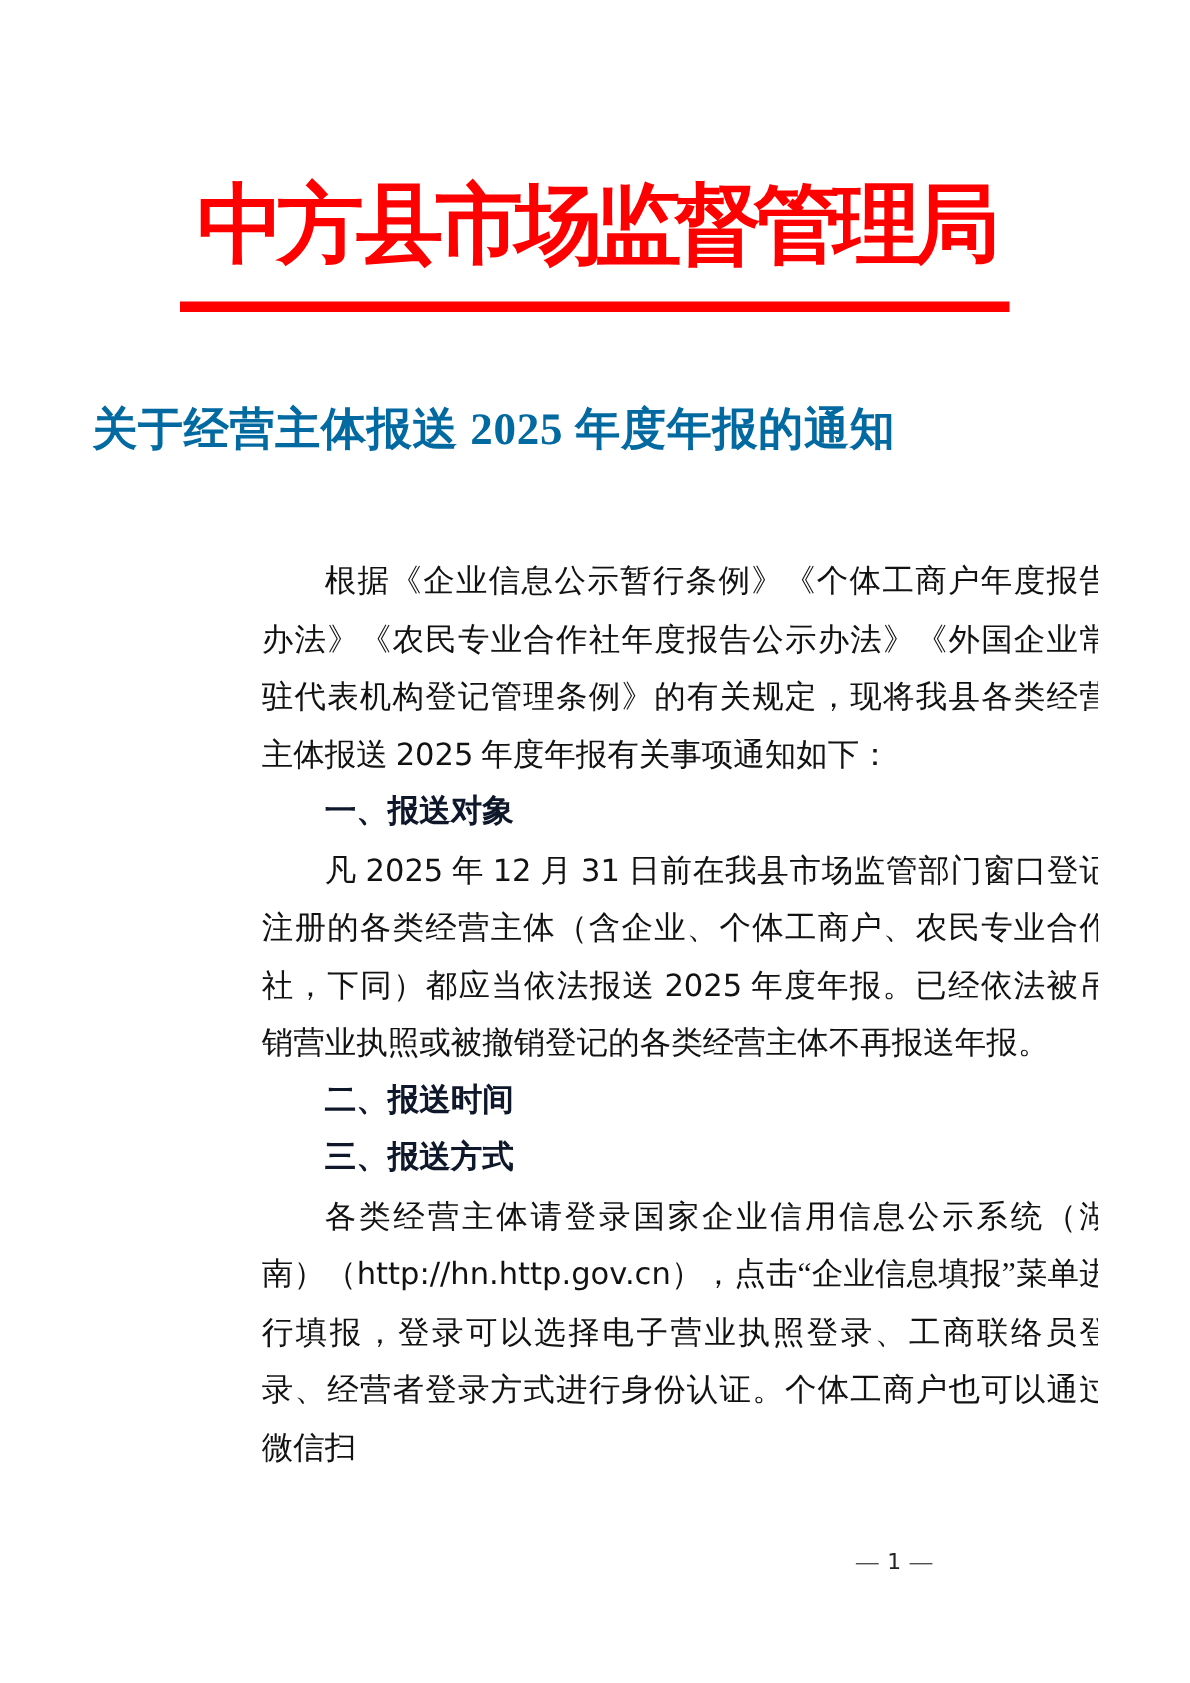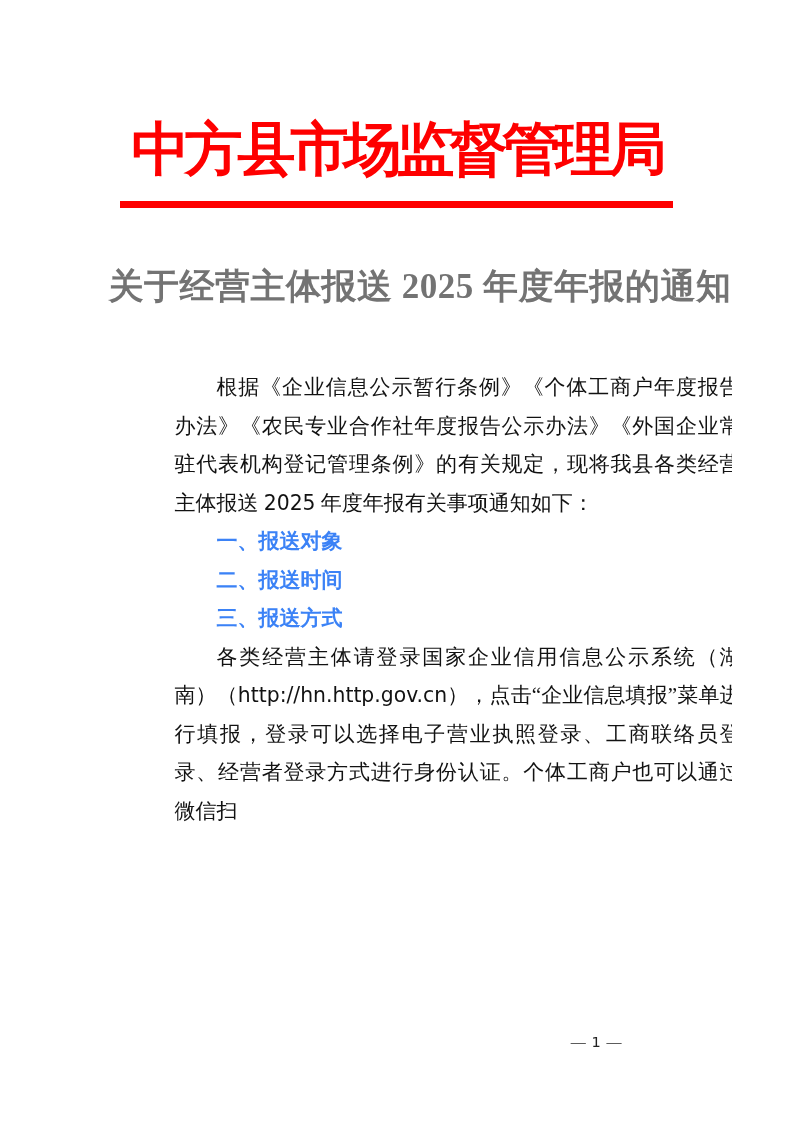--- a/index.html
+++ b/index.html
@@ -32,45 +32,45 @@
   }
   .letterhead-rule {
     width: 553px;
     height: 4px;
     margin: 15px auto 0;
     border-top: 5px solid var(--accent);
     border-bottom: 2px solid var(--accent);
   }
   .doc-title {
     margin: 62px 0 0 0;
-    text-align: right;
+    text-align: left;
     font-family: "Liberation Serif", "DejaVu Serif", serif;
     font-weight: bold;
-    font-size: 35px;
+    font-size: 30px;
     line-height: 34px;
     letter-spacing: 0.5px;
-    color: #737373;
+    color: #0369a1;
     white-space: nowrap;
   }
   .doc-body {
     width: 566px;
     margin: 64px 114px 0 113px;
     font-size: 21px;
     line-height: 38.5px;
     text-align: justify;
     color: #121212;
   }
   .para {
     margin: 0;
     text-indent: 2em;
   }
   .para.heading {
     font-family: "Liberation Sans", "DejaVu Sans", sans-serif;
     font-weight: bold;
-    color: #3b82f6;
+    color: #0f172a;
   }
   .latin {
     font-family: "DejaVu Sans", "Liberation Sans", sans-serif;
     font-size: 0.97em;
   }
   .page-number {
     position: absolute;
     top: 1033px;
     right: 109px;
     font-family: "Liberation Serif", "DejaVu Serif", serif;
@@ -87,20 +87,21 @@
 
   <h1 class="letterhead">中方县市场监督管理局</h1>
 
   <div class="letterhead-rule"></div>
 
   <h2 class="doc-title">关于经营主体报送 2025 年度年报的通知</h2>
 
   <div class="doc-body">
       <p class="para body">根据《企业信息公示暂行条例》《个体工商户年度报告办法》《农民专业合作社年度报告公示办法》《外国企业常驻代表机构登记管理条例》的有关规定，现将我县各类经营主体报送 <span class="latin">2025</span> 年度年报有关事项通知如下：</p>
       <p class="para heading">一、报送对象</p>
+      <p class="para body">凡 <span class="latin">2025</span> 年 <span class="latin">12</span> 月 <span class="latin">31</span> 日前在我县市场监管部门窗口登记注册的各类经营主体（含企业、个体工商户、农民专业合作社，下同）都应当依法报送 <span class="latin">2025</span> 年度年报。已经依法被吊销营业执照或被撤销登记的各类经营主体不再报送年报。</p>
       <p class="para heading">二、报送时间</p>
       <p class="para heading">三、报送方式</p>
       <p class="para body">各类经营主体请登录国家企业信用信息公示系统（湖南）（<span class="latin">http://hn.http.gov.cn</span>），点击“企业信息填报”菜单进行填报，登录可以选择电子营业执照登录、工商联络员登录、经营者登录方式进行身份认证。个体工商户也可以通过微信扫</p>
     </div>
 
   <div class="page-number">— <span class="latin">1</span> —</div>
 
 </div>
 
 </body></html>

